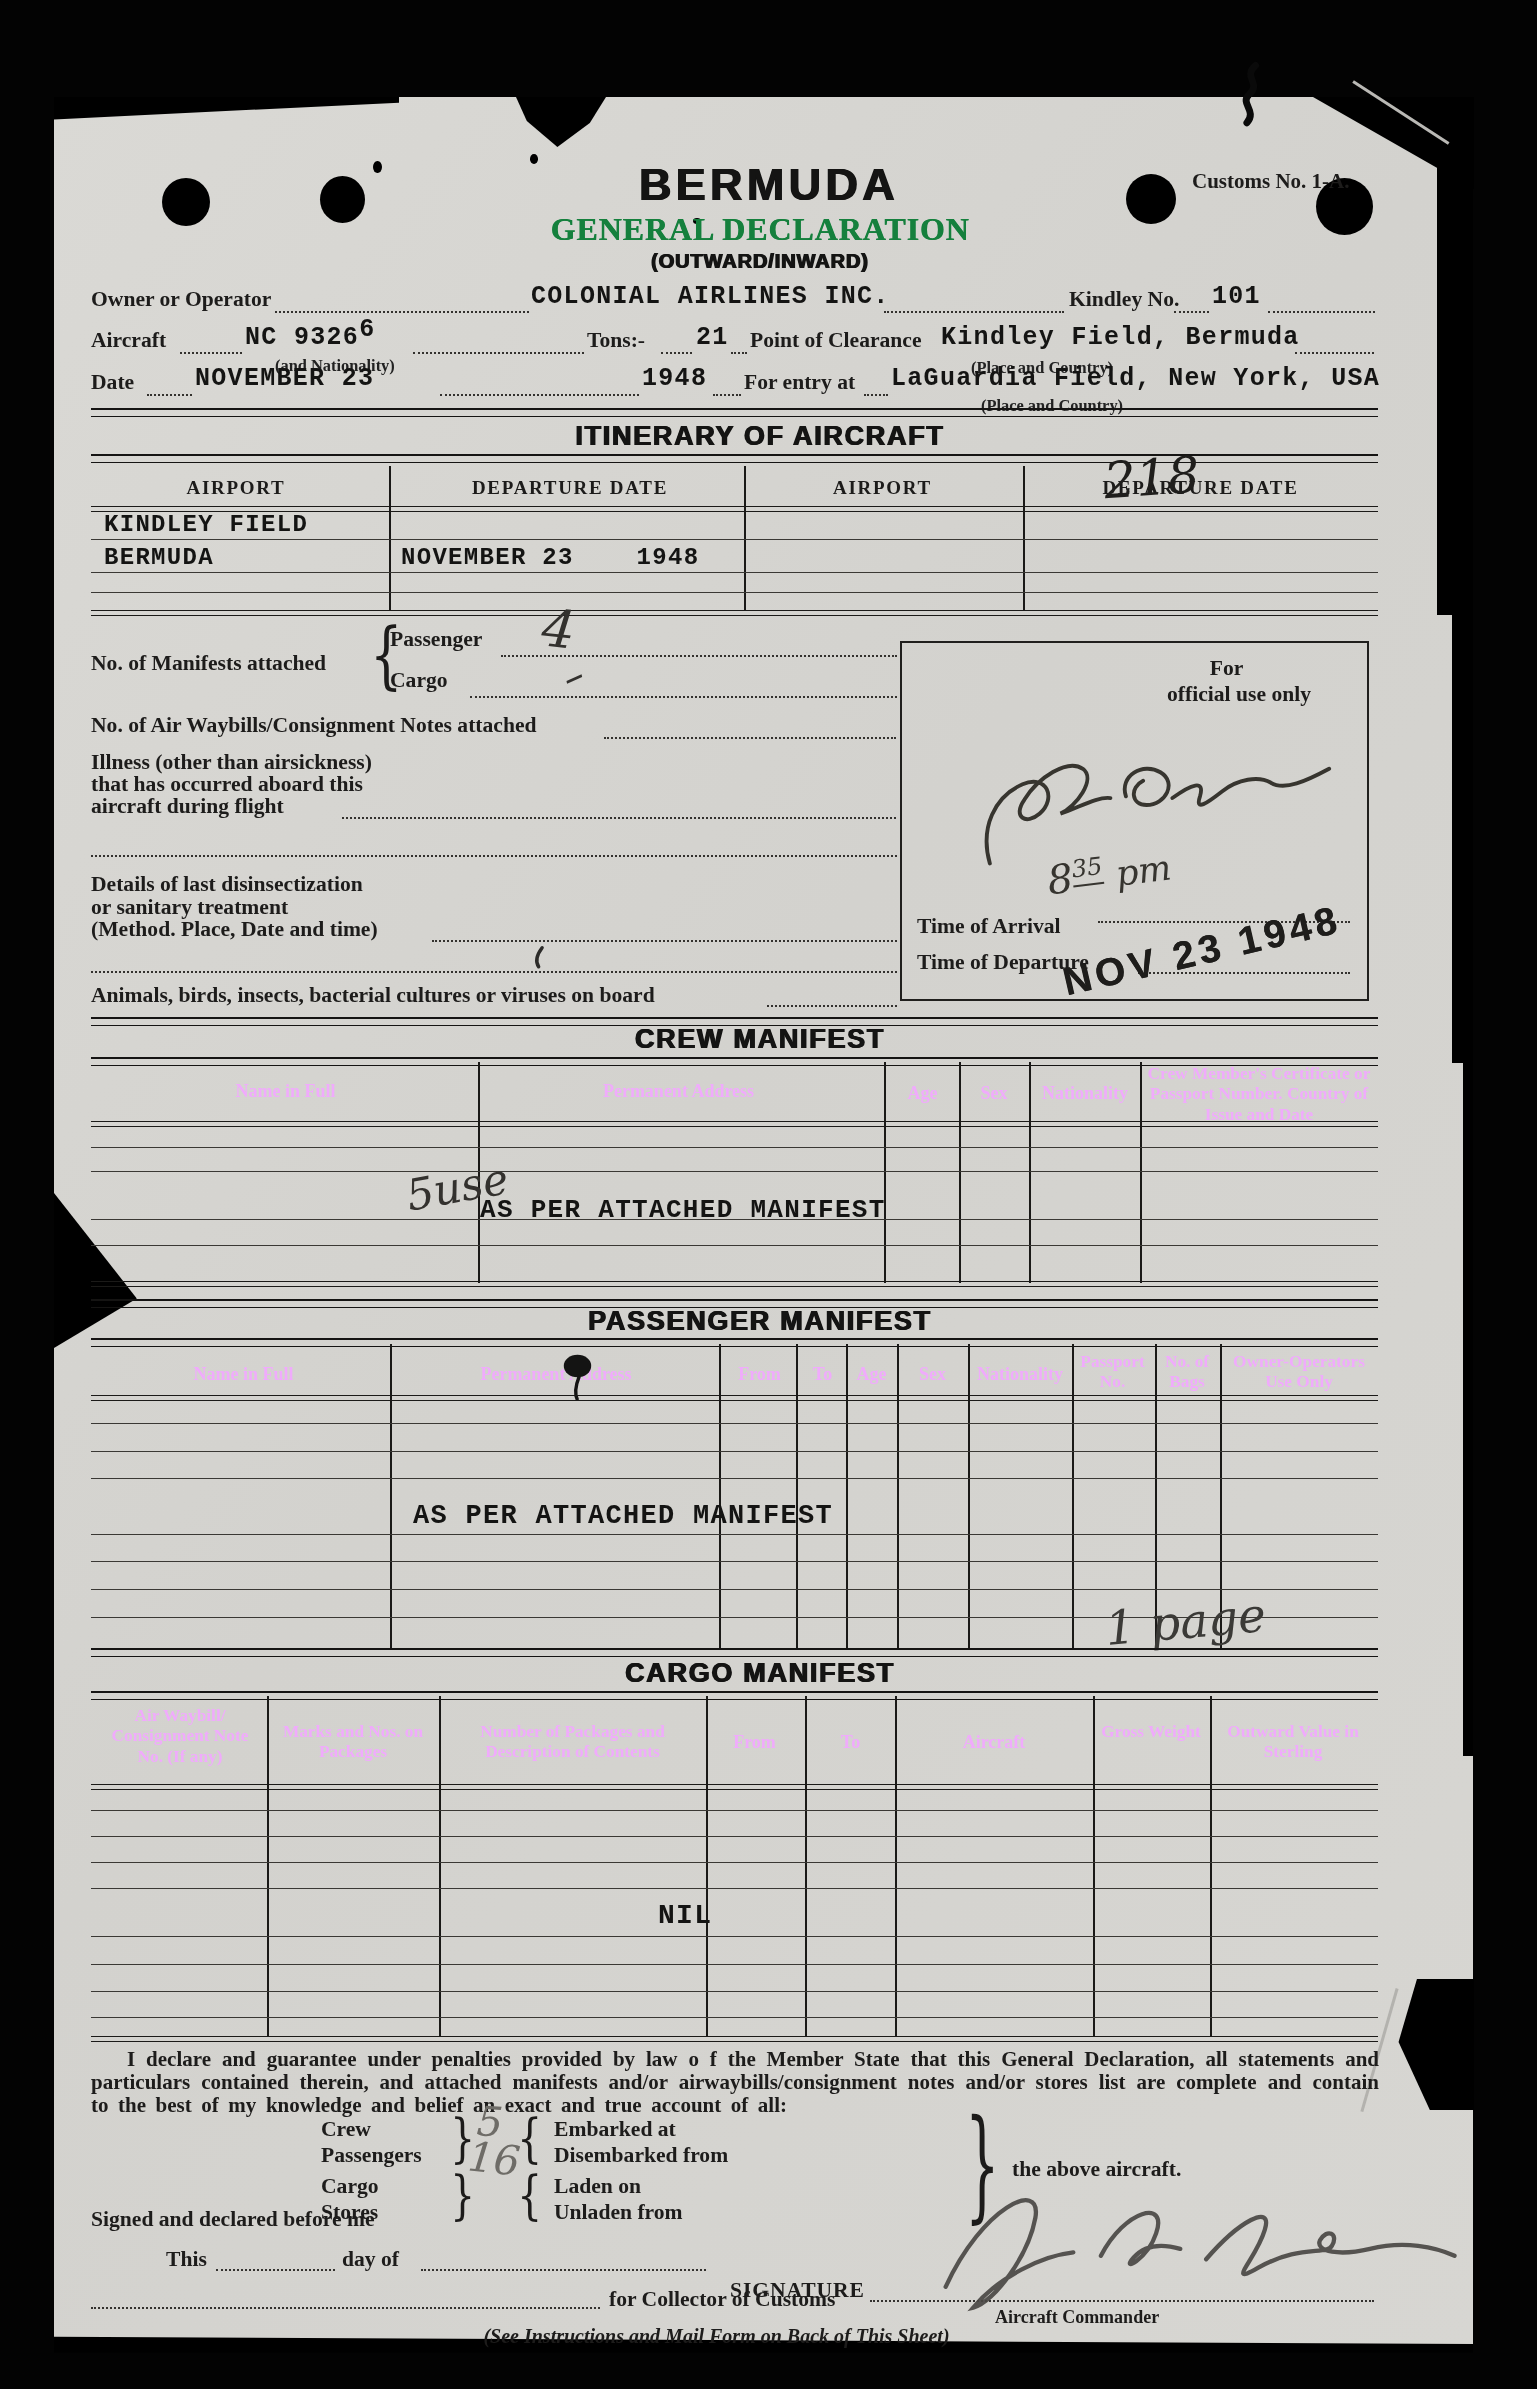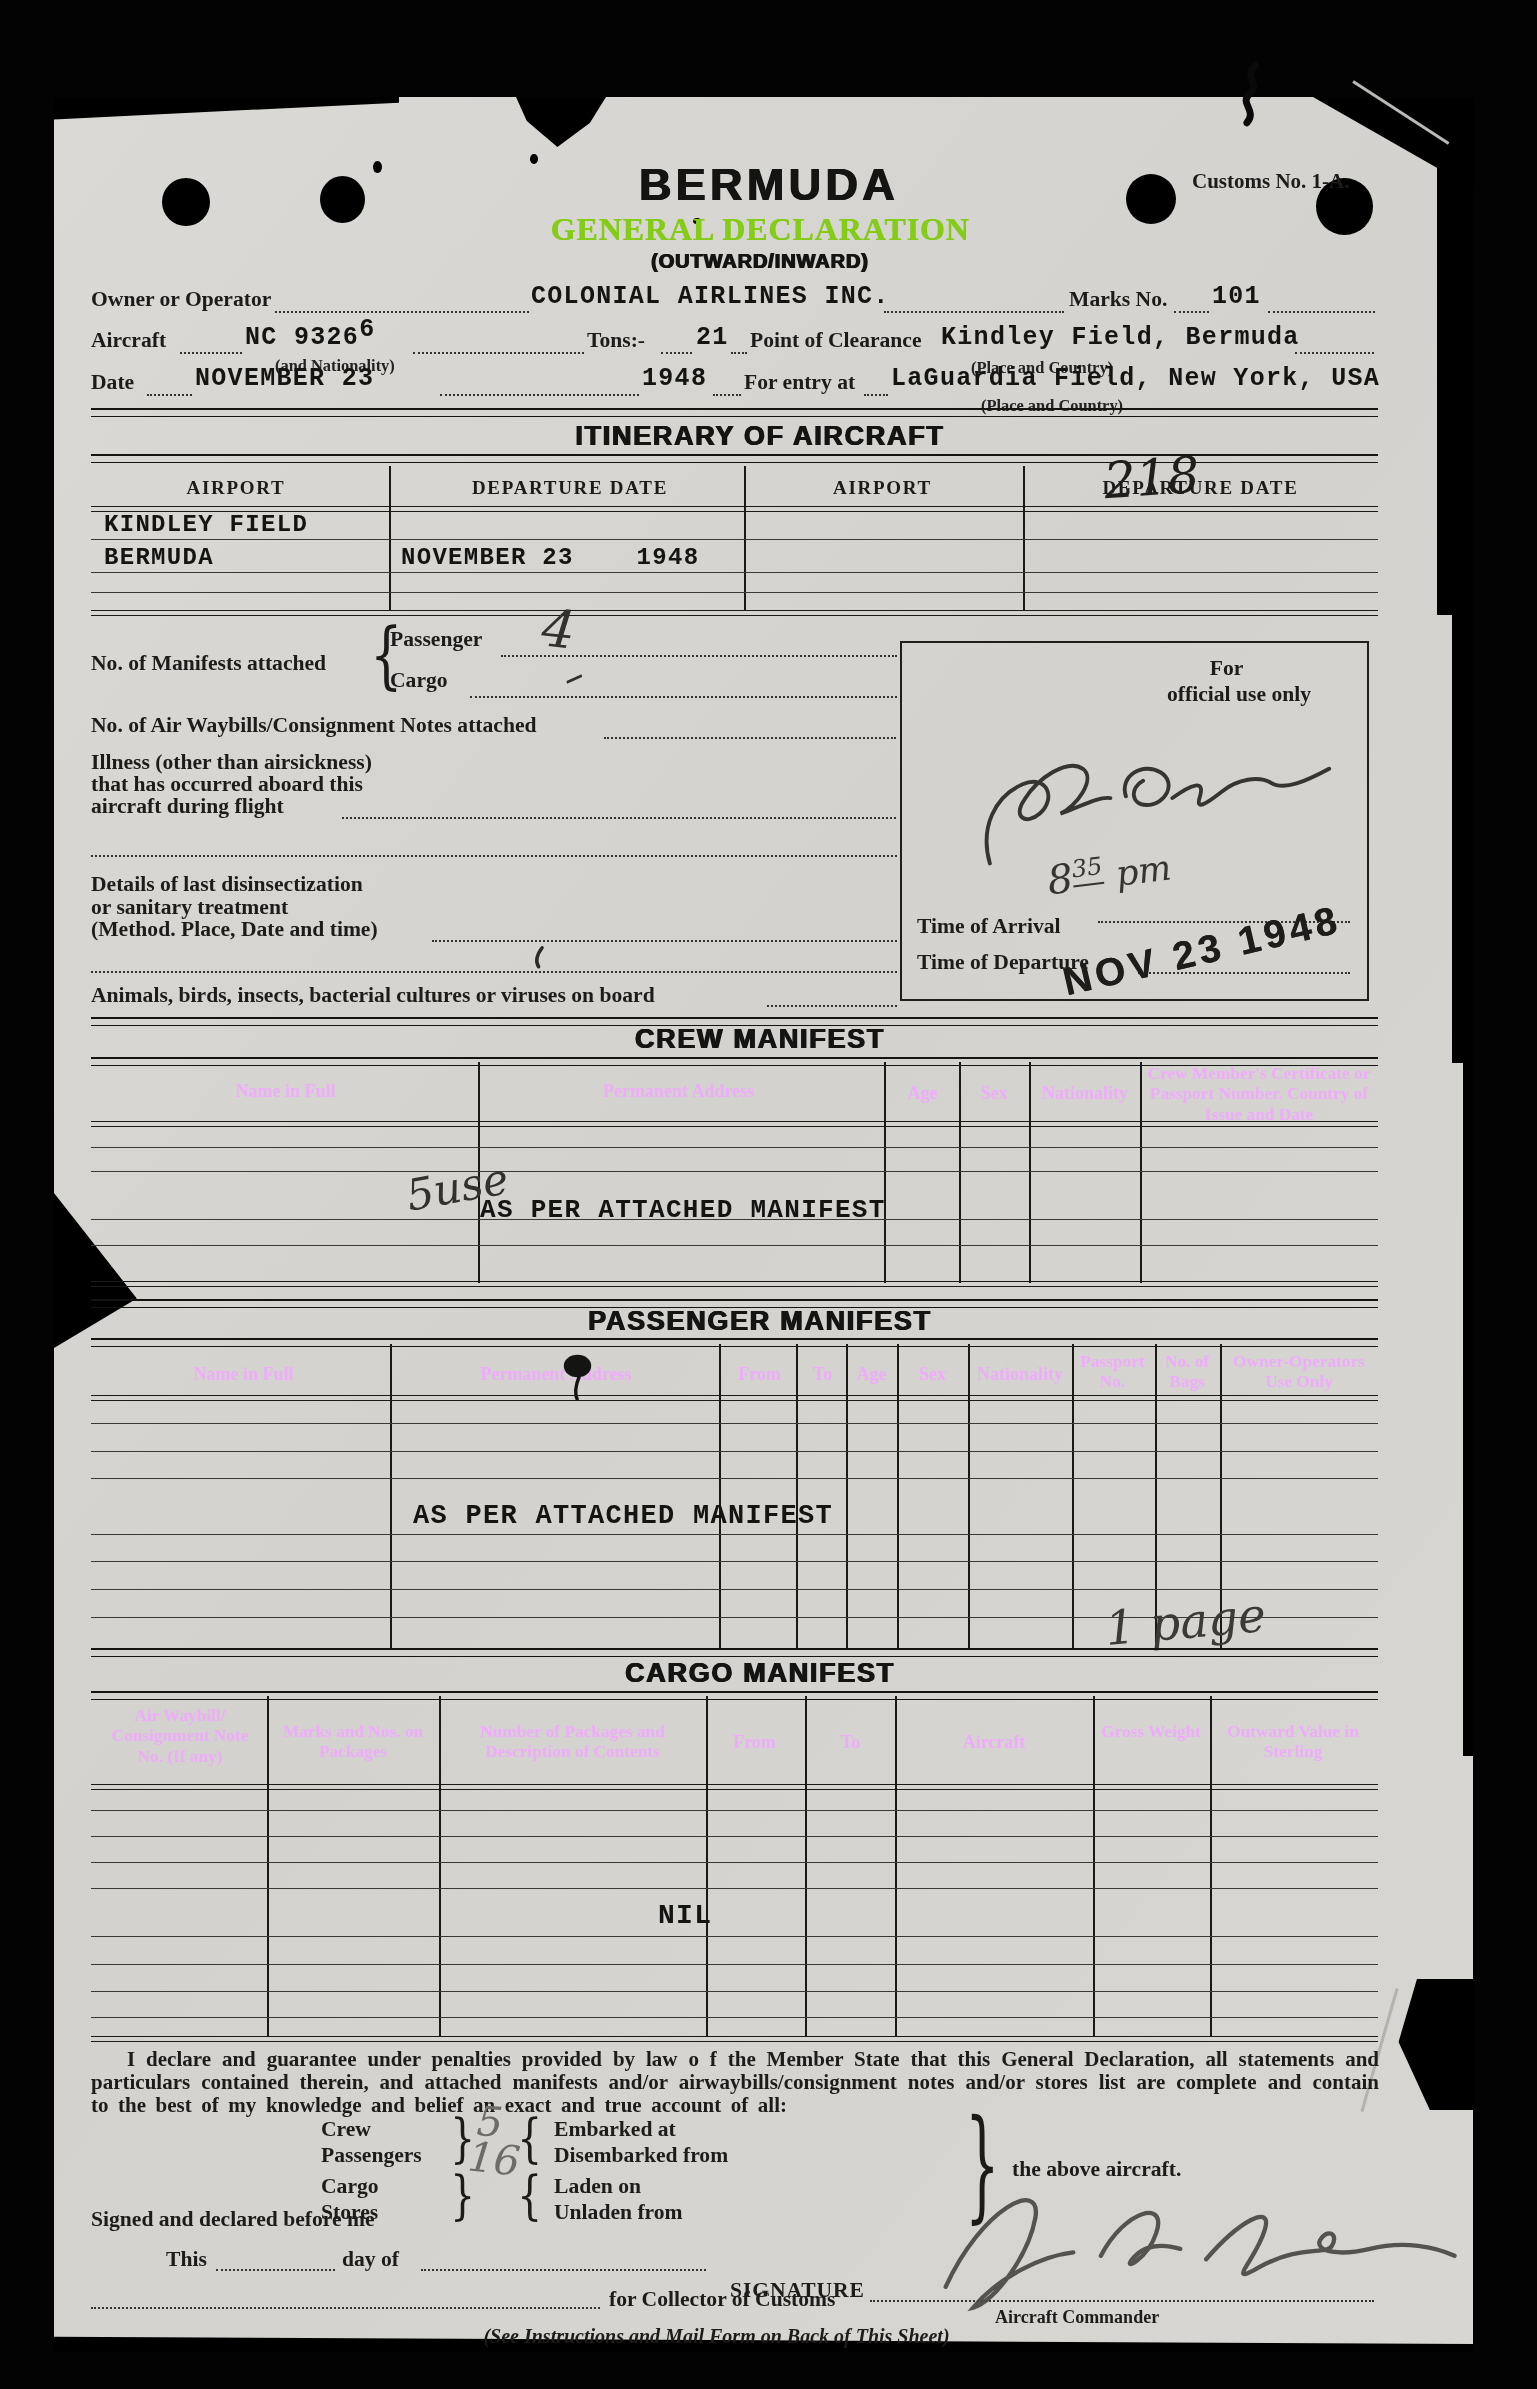--- a/index.html
+++ b/index.html
@@ -7,21 +7,21 @@
          font-family:"Liberation Serif",serif;color:#1b1b1b;}
   #paper{position:absolute;left:54px;top:97px;width:1419px;height:2254px;
          background:linear-gradient(128deg,#dad9d5 0%,#d3d2ce 45%,#d7d6d2 100%);}
   .abs{position:absolute;}
   .lbl{font-family:"Liberation Serif",serif;font-weight:700;font-size:21.6px;white-space:nowrap;color:#1d1c1b;}
   .sm{font-family:"Liberation Serif",serif;font-weight:700;font-size:16.4px;white-space:nowrap;color:#222;}
   .typed{font-family:"Liberation Mono",monospace;font-weight:700;font-size:25px;letter-spacing:1.3px;
          white-space:pre;color:#141413;}
   .hdg{font-family:"Liberation Sans",sans-serif;font-weight:700;letter-spacing:1.7px;text-align:center;
        color:#141413;text-shadow:0.7px 0 currentColor,-0.7px 0 currentColor;}
-  .serifhdg{font-family:"Liberation Serif",serif;font-weight:700;text-align:center;color:#84cc16;
+  .serifhdg{font-family:"Liberation Serif",serif;font-weight:700;text-align:center;color:#15803d;
        text-shadow:0.5px 0 currentColor;}
   .th{font-family:"Liberation Serif",serif;font-weight:700;font-size:18px;text-align:center;line-height:1.18;color:#f0abfc;}
   .th2{font-family:"Liberation Serif",serif;font-weight:700;font-size:19px;letter-spacing:1.7px;text-align:center;color:#1c1b1a;}
   .dots{height:0;border-bottom:2.6px dotted #33312e;}
   .hlinet{height:0;border-top:1.3px solid #3a3834;}
   .dr{height:6px;border-top:2.6px solid #151413;border-bottom:1.7px solid #151413;}
   .dr1{height:4.3px;border-top:1.7px solid #1b1a18;border-bottom:1.3px solid #1b1a18;}
   .vl{width:2.2px;background:#1a1917;}
   .hand{font-family:"DejaVu Serif",serif;font-style:italic;color:#33312e;white-space:nowrap;}
   .pencil{color:#6e6c67;}
@@ -64,21 +64,21 @@
 
   <div class="abs hdg" style="left:527px;top:159px;width:484px;font-size:45px;letter-spacing:4.3px;">BERMUDA</div>
   <div class="abs serifhdg" style="left:518px;top:211px;width:484px;font-size:32px;letter-spacing:0.9px;">GENERAL DECLARATION</div>
   <div class="abs hdg" style="left:518px;top:250px;width:484px;font-size:20px;letter-spacing:0.9px;">(OUTWARD/INWARD)</div>
   <div class="abs lbl" style="left:1192px;top:169px;font-size:21px;">Customs No. 1-A.</div>
 
   <div class="abs lbl" style="left:91px;top:287px;">Owner or Operator</div>
   <div class="abs dots" style="left:275px;top:311px;width:254px;"></div>
   <div class="abs typed" style="left:531px;top:282px;">COLONIAL AIRLINES INC.</div>
   <div class="abs dots" style="left:884px;top:311px;width:180px;"></div>
-  <div class="abs lbl" style="left:1069px;top:287px;">Marks No.</div>
+  <div class="abs lbl" style="left:1069px;top:287px;">Kindley No.</div>
   <div class="abs dots" style="left:1174px;top:311px;width:35px;"></div>
   <div class="abs typed" style="left:1212px;top:282px;">101</div>
   <div class="abs dots" style="left:1268px;top:311px;width:107px;"></div>
 
   <div class="abs lbl" style="left:91px;top:328px;">Aircraft</div>
   <div class="abs dots" style="left:180px;top:352px;width:62px;"></div>
   <div class="abs typed" style="left:245px;top:323px;"><span>NC 9326</span><span style="position:relative;top:-7.8px;">6</span></div>
   <div class="abs dots" style="left:413px;top:352px;width:171px;"></div>
   <div class="abs lbl" style="left:587px;top:328px;">Tons:-</div>
   <div class="abs dots" style="left:661px;top:352px;width:31px;"></div>

